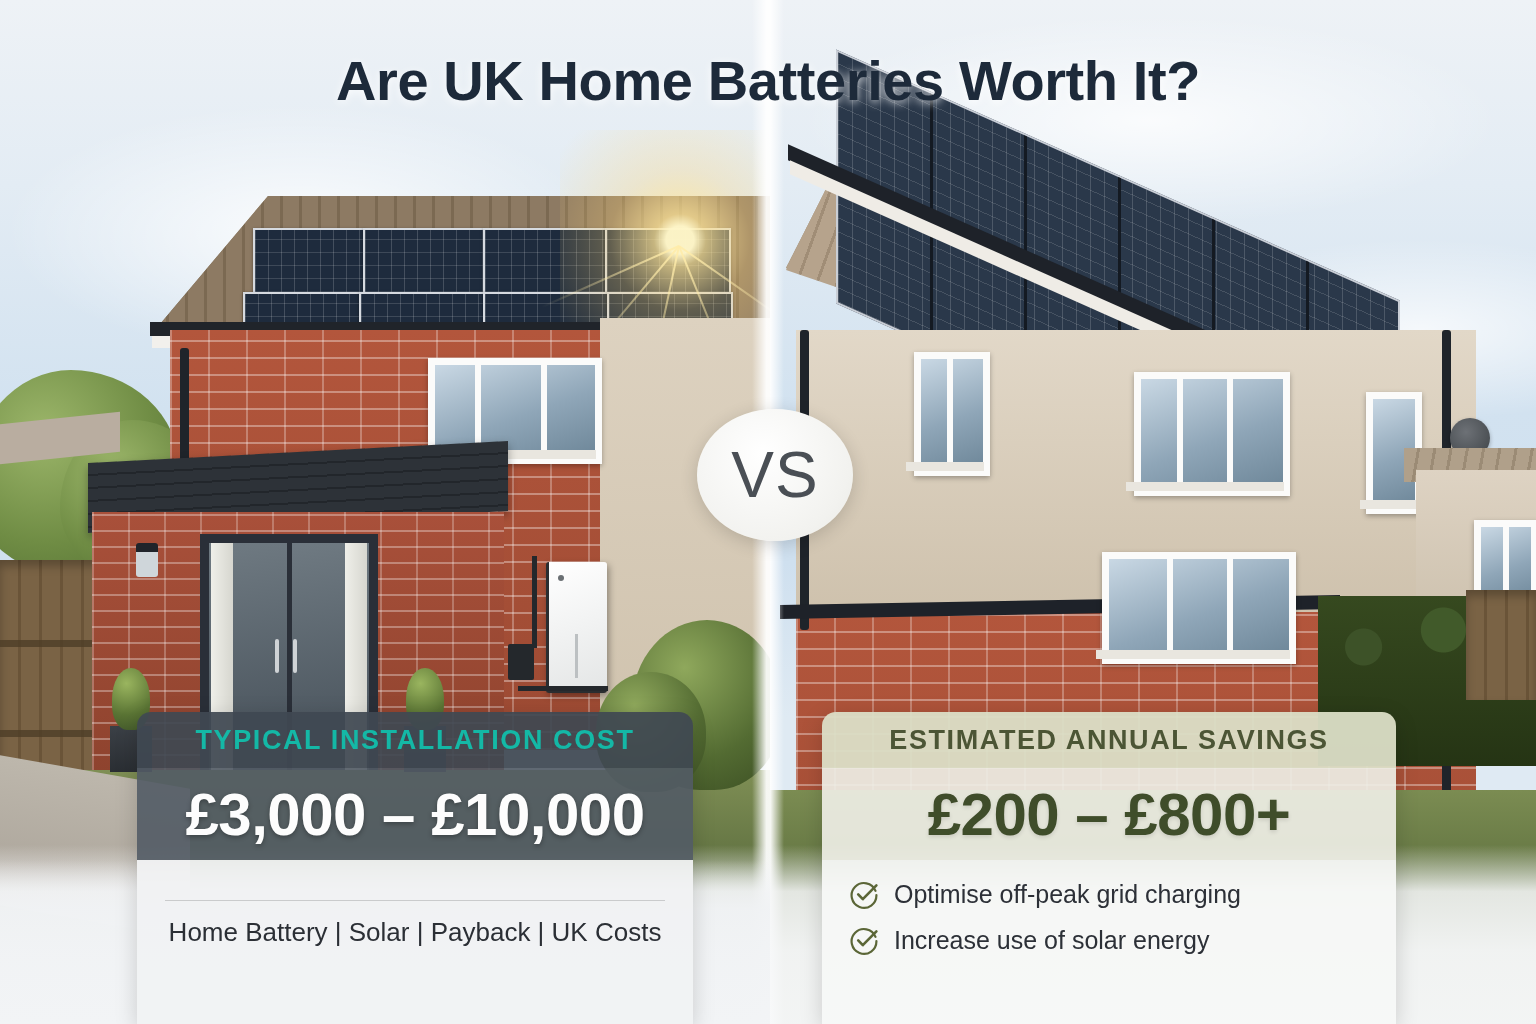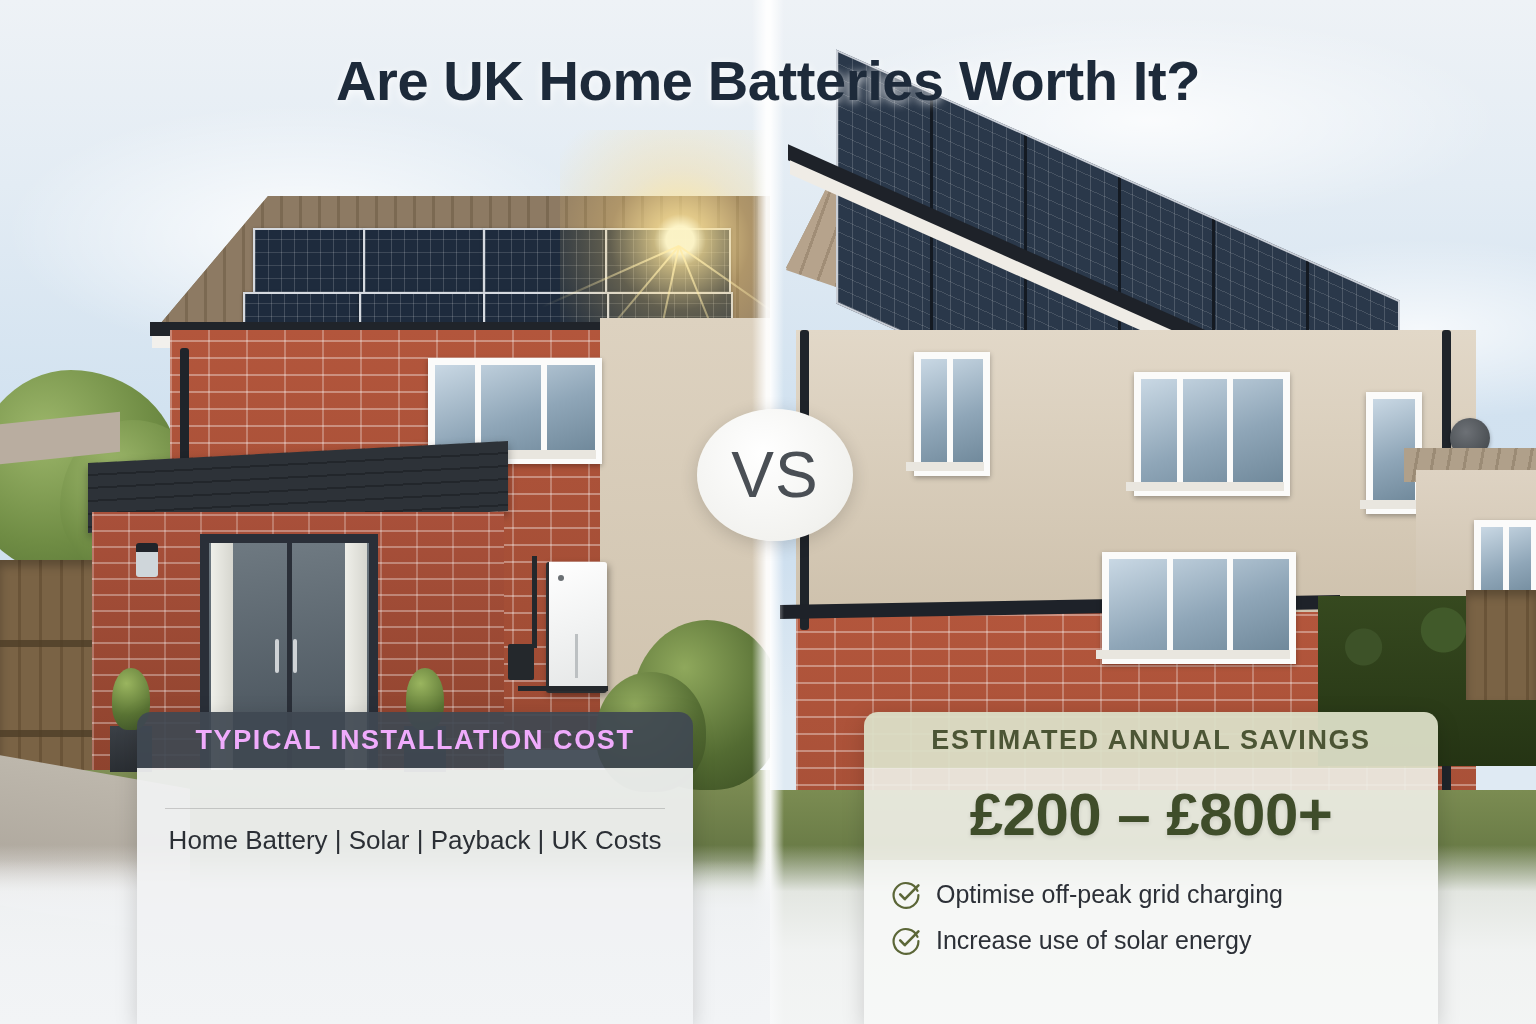--- a/index.html
+++ b/index.html
@@ -158,30 +158,30 @@
 
   
   .title{position:absolute;left:0;top:48px;width:1536px;text-align:center;
      font-size:56px;font-weight:700;color:#1d2a3a;letter-spacing:-.4px;
      text-shadow:0 2px 10px rgba(255,255,255,.85);}
 
   
   .card{position:absolute;border-radius:14px 14px 0 0;overflow:hidden;
         box-shadow:0 6px 22px rgba(0,0,0,.17);}
   .card-left{left:137px;top:712px;width:556px;height:312px;}
-  .card-right{left:864px;top:712px;width:574px;height:312px;}
+  .card-right{left:822px;top:712px;width:574px;height:312px;}
 
   .card-head{height:56px;display:flex;align-items:center;justify-content:center;}
   .card-head span{font-size:27px;font-weight:700;letter-spacing:1.6px;}
   .card-amount{height:92px;display:flex;align-items:center;justify-content:center;}
   .card-amount span{font-size:60px;font-weight:700;letter-spacing:-.5px;}
   .card-body{padding:18px 26px 0 26px;}
 
   .head-l{background:rgba(63,72,82,.93);}
-  .head-l span{color:#f0abfc;}
+  .head-l span{color:#14b8a6;}
   .amt-l{background:rgba(82,91,101,.90);}
   .amt-l span{color:#fdfdfd;text-shadow:0 2px 5px rgba(0,0,0,.3);}
   .body-l{background:rgba(241,242,243,.93);height:164px;}
 
   .head-r{background:rgba(219,222,198,.95);}
   .head-r span{color:#4c5535;}
   .amt-r{background:rgba(238,238,229,.92);}
   .amt-r span{color:#3f4d2a;text-shadow:0 2px 4px rgba(0,0,0,.12);}
   .body-r{background:rgba(246,247,246,.93);height:164px;}
 
@@ -336,20 +336,23 @@
   </div>
 
   <div class="bottom-wash"></div>
   <div class="wash-l"></div>
 
   <div class="title">Are UK Home Batteries Worth It?</div>
 
   <div class="card card-left">
     <div class="card-head head-l">
       <span>TYPICAL INSTALLATION COST</span>
+    </div>
+    <div class="card-amount amt-l">
+      <span>£3,000 – £10,000</span>
     </div>
     <div class="card-body body-l">
       <div class="rule"></div>
       <div class="tags">Home Battery | Solar | Payback | UK Costs</div>
     </div>
   </div>
 
   <div class="card card-right">
     <div class="card-head head-r">
       <span>ESTIMATED ANNUAL SAVINGS</span>

